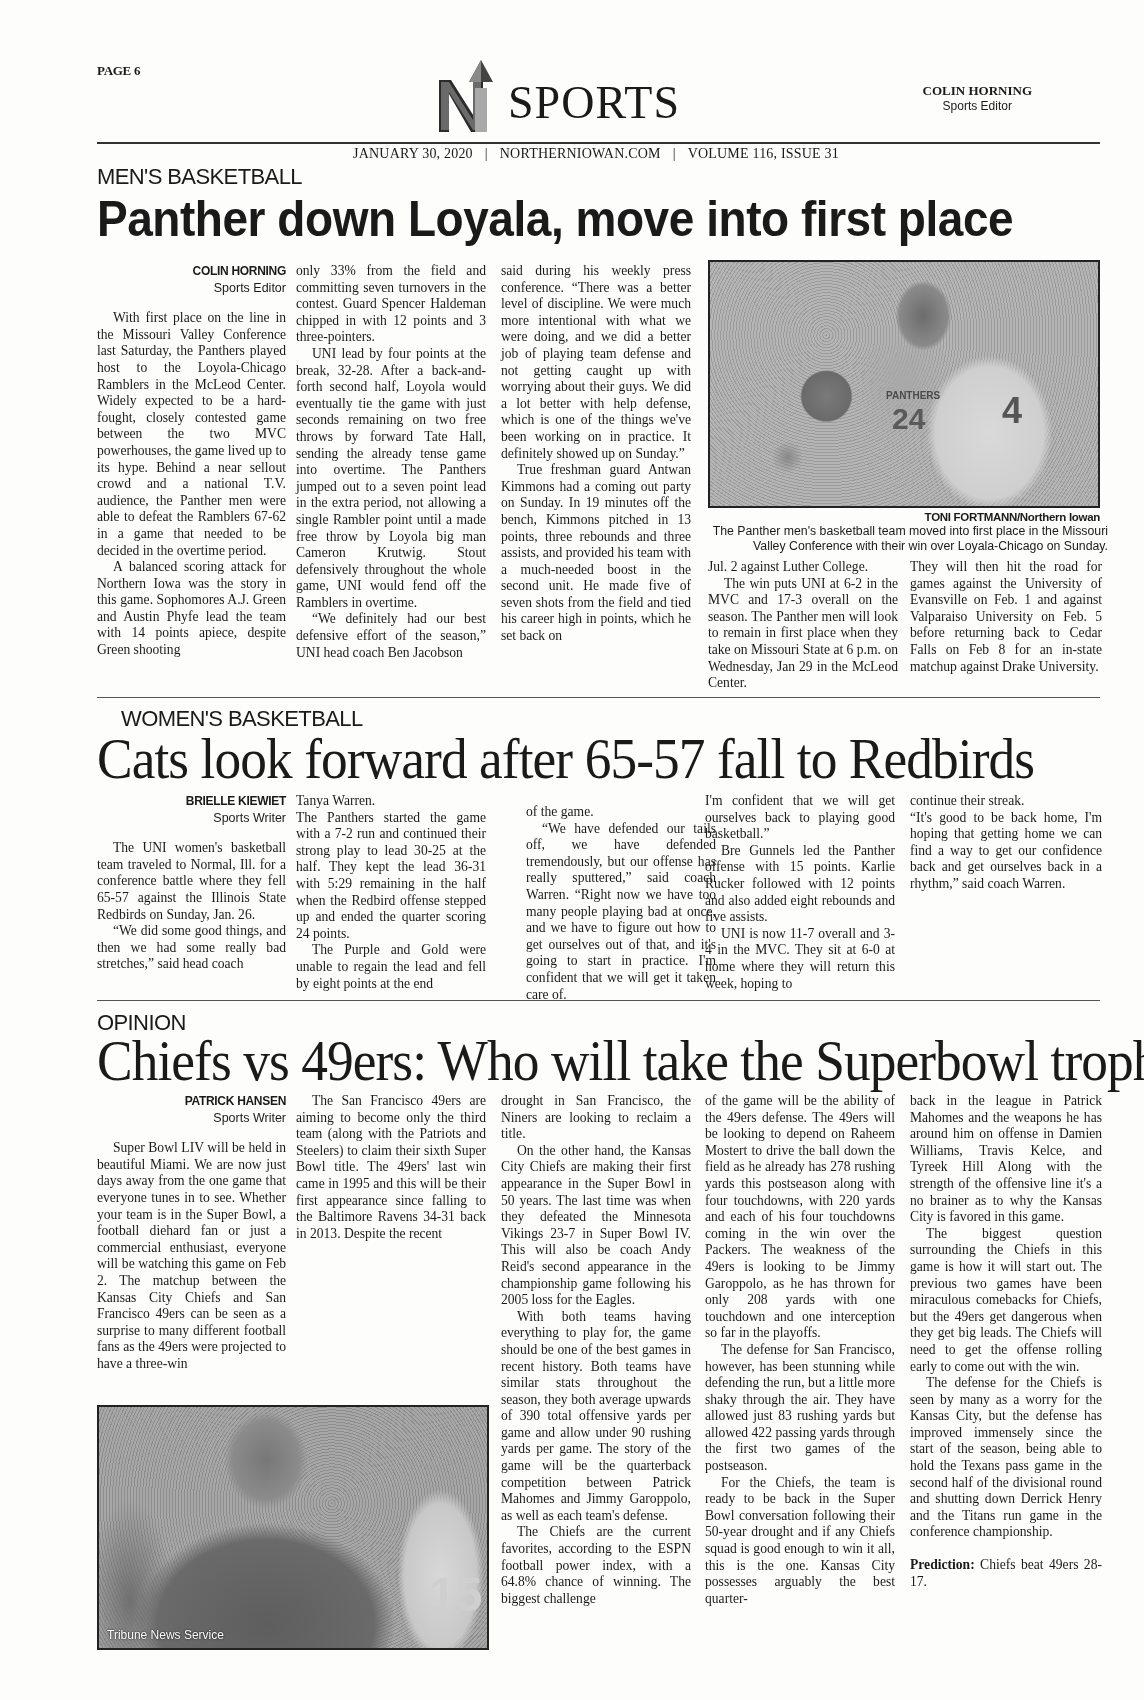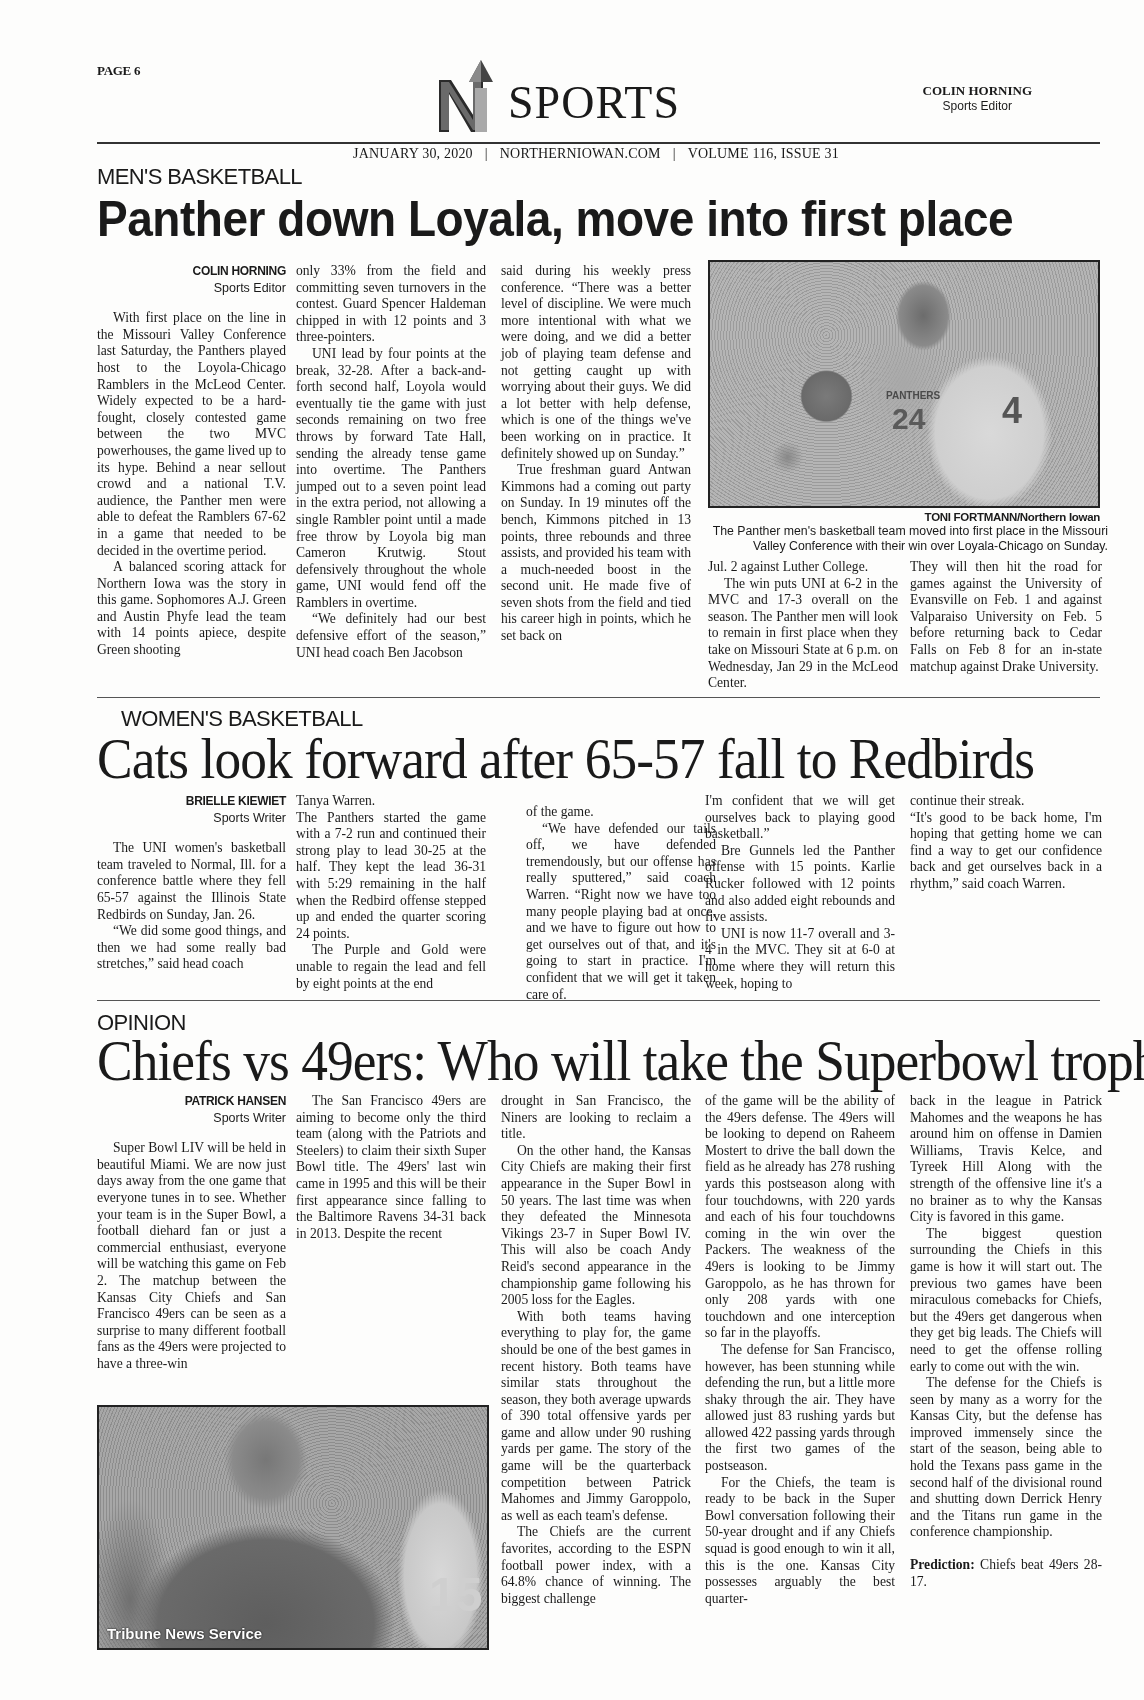--- a/index.html
+++ b/index.html
@@ -40,21 +40,21 @@
     }
     .photo-coach {
       background:
         radial-gradient(ellipse 60px 70px at 43% 22%, #777 0%, #8b8b8b 55%, transparent 70%),
         radial-gradient(ellipse 180px 140px at 43% 90%, #5e5e5e 0%, #6a6a6a 60%, transparent 72%),
         radial-gradient(ellipse 60px 120px at 88% 70%, #d8d8d8 0%, #c8c8c8 60%, transparent 72%),
         radial-gradient(ellipse 60px 140px at 8% 80%, #707070 0%, transparent 72%),
         repeating-radial-gradient(circle at 60% 40%, #8d8d8d 0 1px, #a7a7a7 1px 3px);
     }
     .jersey-num { position: absolute; font-family: "Liberation Sans", sans-serif; font-weight: bold; color: #e8e8e8; }
-    .photo-credit-inline { position: absolute; left: 8px; bottom: 6px; color: #fff; font-family: "Liberation Sans", sans-serif; font-weight: bold; font-size: 15px; text-shadow: 0 0 2px #000; }
+    .photo-credit-inline { position: absolute; left: 8px; bottom: 6px; color: #fff; font-family: "Liberation Sans", sans-serif; font-weight: normal; font-size: 12px; text-shadow: 0 0 2px #000; }
     .credit { position: absolute; font-family: "Liberation Sans", sans-serif; font-weight: bold; font-size: 11.5px; text-align: right; letter-spacing: -0.3px; }
     .caption { position: absolute; font-family: "Liberation Sans", sans-serif; font-size: 12.3px; line-height: 14.5px; }
     .prediction-label { font-weight: bold; }
   </style>
 </head>
 <body>
 
 <div class="abs page-num">PAGE 6</div>
 
 <svg class="abs logo" viewBox="0 0 60 76">

